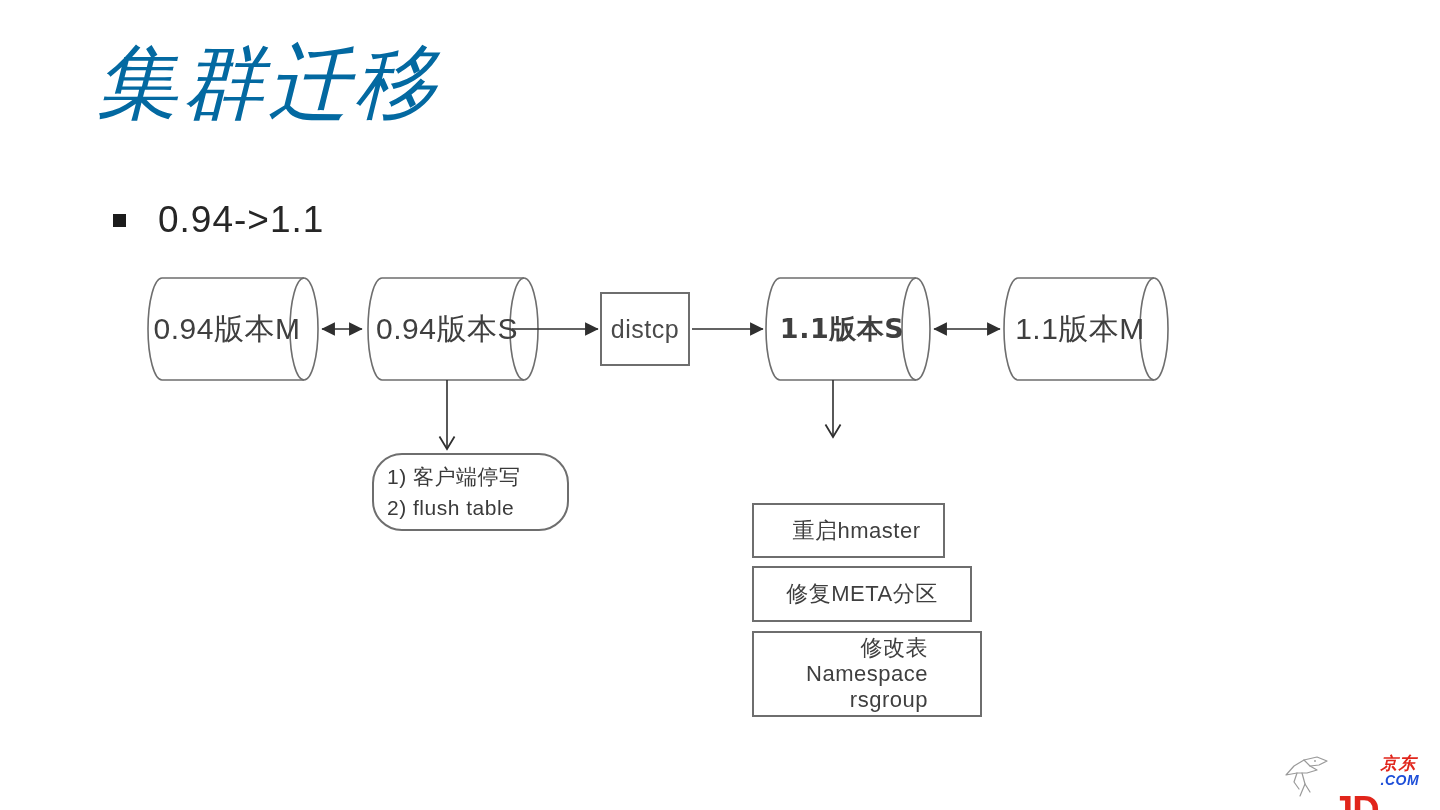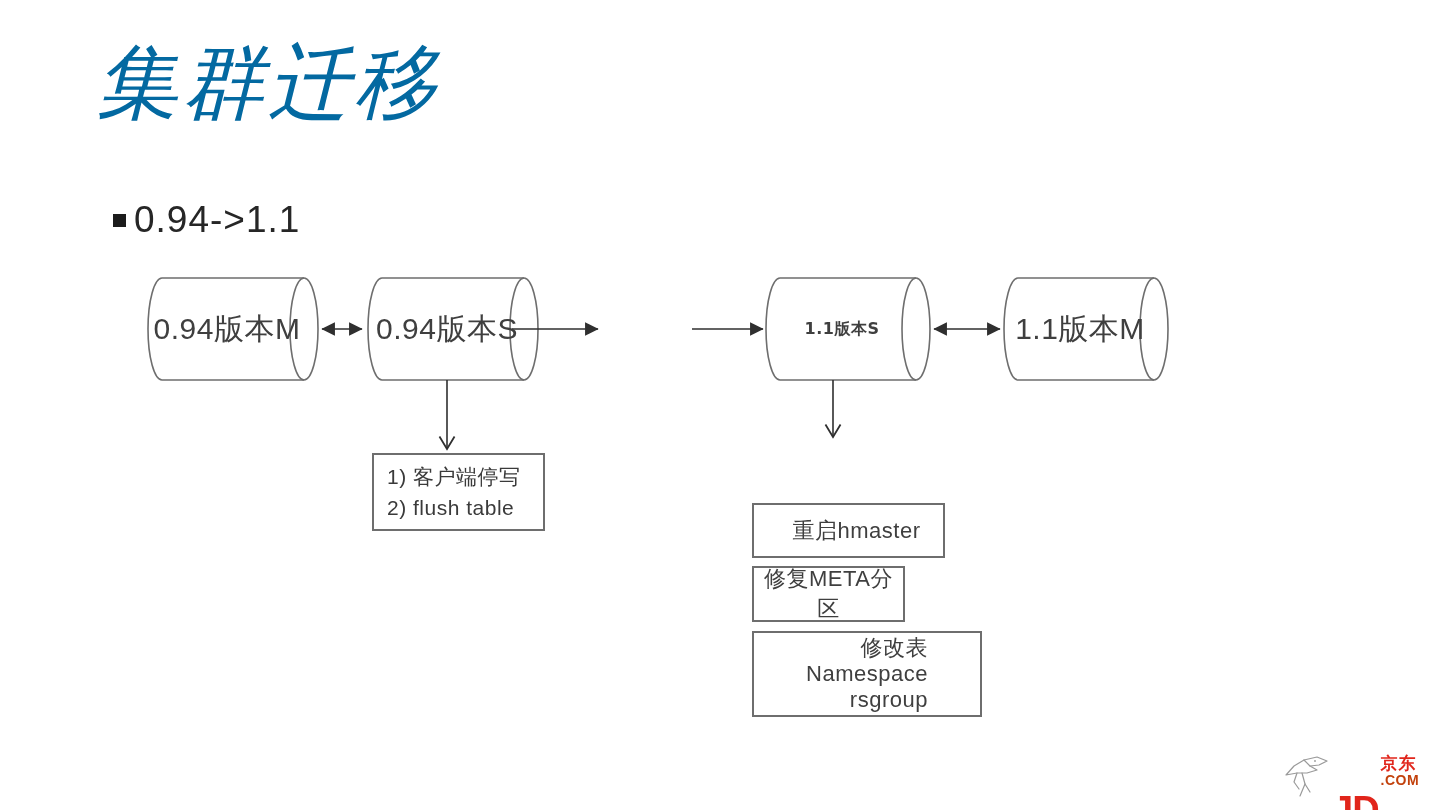--- a/index.html
+++ b/index.html
@@ -7,63 +7,64 @@
     position:relative;width:1440px;height:810px;background:#ffffff;
     font-family:"Liberation Sans", sans-serif;overflow:hidden;
   }
   .slide-title{
     position:absolute;left:96px;top:34px;
     font-size:82px;line-height:1.2;letter-spacing:4px;
     color:#0369a1;font-weight:400;white-space:nowrap;font-style:italic;
   }
   .bullet-row{
     position:absolute;left:113px;top:196px;height:48px;
-    display:flex;align-items:center;gap:8px;
+    display:flex;align-items:center;gap:32px;
   }
   .bullet-square{width:13px;height:13px;background:#1c1c1c;flex:0 0 auto;}
   .bullet-text{font-size:37px;color:#262626;letter-spacing:1px;}
 
   .diagram-svg{position:absolute;left:0;top:0;width:1440px;height:810px;}
 
   .cyl-label{
     position:absolute;top:278px;height:102px;
     display:flex;align-items:center;justify-content:center;
     font-size:30px;color:#3f3f3f;letter-spacing:0.5px;white-space:nowrap;
   }
   .cyl-label.l1{left:148px;width:158px;}
   .cyl-label.l2{left:368px;width:158px;}
-  .cyl-label.l3{left:766px;width:152px;font-family:"DejaVu Sans", sans-serif;font-weight:700;font-size:16px;}
+  .cyl-label.l3{left:766px;width:152px;font-family:"DejaVu Sans", sans-serif;font-weight:700;font-size:27px;}
   .cyl-label.l4{left:1004px;width:152px;}
 
   .dbox{
     position:absolute;box-sizing:border-box;border:2px solid #6e6e6e;background:transparent;
     color:#3f3f3f;display:flex;align-items:center;justify-content:center;
     text-align:center;font-size:22px;letter-spacing:0.5px;
   }
   .distcp-box{left:600px;top:292px;width:90px;height:74px;font-size:25px;color:#4a4a4a;}
   .left-note-box{
-    left:372px;top:453px;width:173px;height:78px;
+    left:372px;top:453px;width:197px;height:78px;
     justify-content:flex-start;
+    border-radius:30px;
   }
   .left-note-inner{padding-left:13px;text-align:left;font-size:21px;line-height:31px;color:#3a3a3a;}
   .step-a{left:752px;top:441px;width:193px;height:53px;}
   .step-b{left:752px;top:503px;width:193px;height:55px;padding-left:16px;}
-  .step-c{left:752px;top:566px;width:153px;height:56px;}
+  .step-c{left:752px;top:566px;width:220px;height:56px;}
   .step-d{left:752px;top:631px;width:230px;height:86px;line-height:26px;text-align:right;}
 
   .jd-logo{
     position:absolute;left:1283px;top:752px;height:50px;
     display:flex;align-items:flex-start;
   }
   .jd-mascot{width:48px;height:48px;flex:0 0 auto;margin-top:1px;}
   .jd-word{
     font-size:38px;font-weight:700;line-height:0.82;margin-left:1px;margin-top:6px;
     letter-spacing:-1px;font-family:"Liberation Sans", sans-serif;
   }
-  .jd-stack{display:flex;flex-direction:column;margin-left:2px;margin-top:3px;}
+  .jd-stack{display:flex;flex-direction:column;margin-left:2px;margin-top:3px;font-style:italic;}
   .jd-cn{font-size:17px;font-weight:700;line-height:1.0;letter-spacing:1px;}
   .jd-com{font-size:14px;font-weight:700;line-height:1.1;letter-spacing:0.5px;margin-top:1px;}
 </style>
 </head>
 <body>
 
 <div class="slide">
 
   <div class="slide-title">集群迁移</div>
 
@@ -109,20 +110,21 @@
       <line x1="447" y1="380" x2="447" y2="449" marker-end="url(#mVee)"></line>
       <line x1="833" y1="380" x2="833" y2="437" marker-end="url(#mVee)"></line>
     </g>
   </svg>
 
   <div class="cyl-label l1">0.94版本M</div>
   <div class="cyl-label l2">0.94版本S</div>
   <div class="cyl-label l3">1.1版本S</div>
   <div class="cyl-label l4">1.1版本M</div>
 
+  <div class="dbox distcp-box">distcp</div>
 
   <div class="dbox left-note-box">
     <div class="left-note-inner">
       <div>1) 客户端停写</div>
       <div>2) flush table</div>
     </div>
   </div>
 
   <div class="dbox step-b">重启hmaster</div>
   <div class="dbox step-c">修复META分区</div>
@@ -139,17 +141,17 @@
       <path d="M3,22 L11,13 L21,7 L34,4 L44,8 L36,12 L27,13 L34,17 L24,20 L14,20 Z"></path>
       <path d="M21,7 L27,13"></path>
       <path d="M14,20 L11,29 L16,36"></path>
       <path d="M19,20 L22,31 L17,43"></path>
       <path d="M22,31 L27,39"></path>
       <circle cx="32" cy="8" r="0.9" fill="#9a9a9a" stroke="none"></circle>
     </svg>
     <span class="jd-word" style="color:#e1251b;margin-top:43px;">JD</span>
     <span class="jd-stack">
       <span class="jd-cn" style="color:#e1251b;">京东</span>
-      <span class="jd-com" style="color:#c2410c;">.COM</span>
+      <span class="jd-com" style="color:#1d4ed8;">.COM</span>
     </span>
   </div>
 
 </div>
 
 </body></html>

